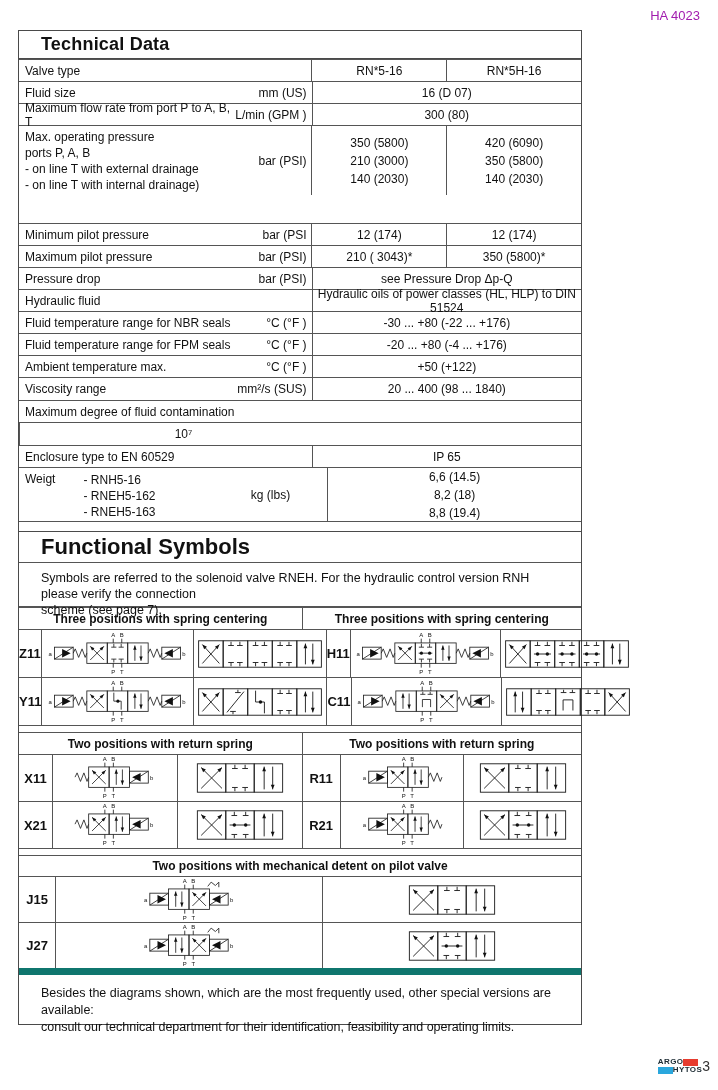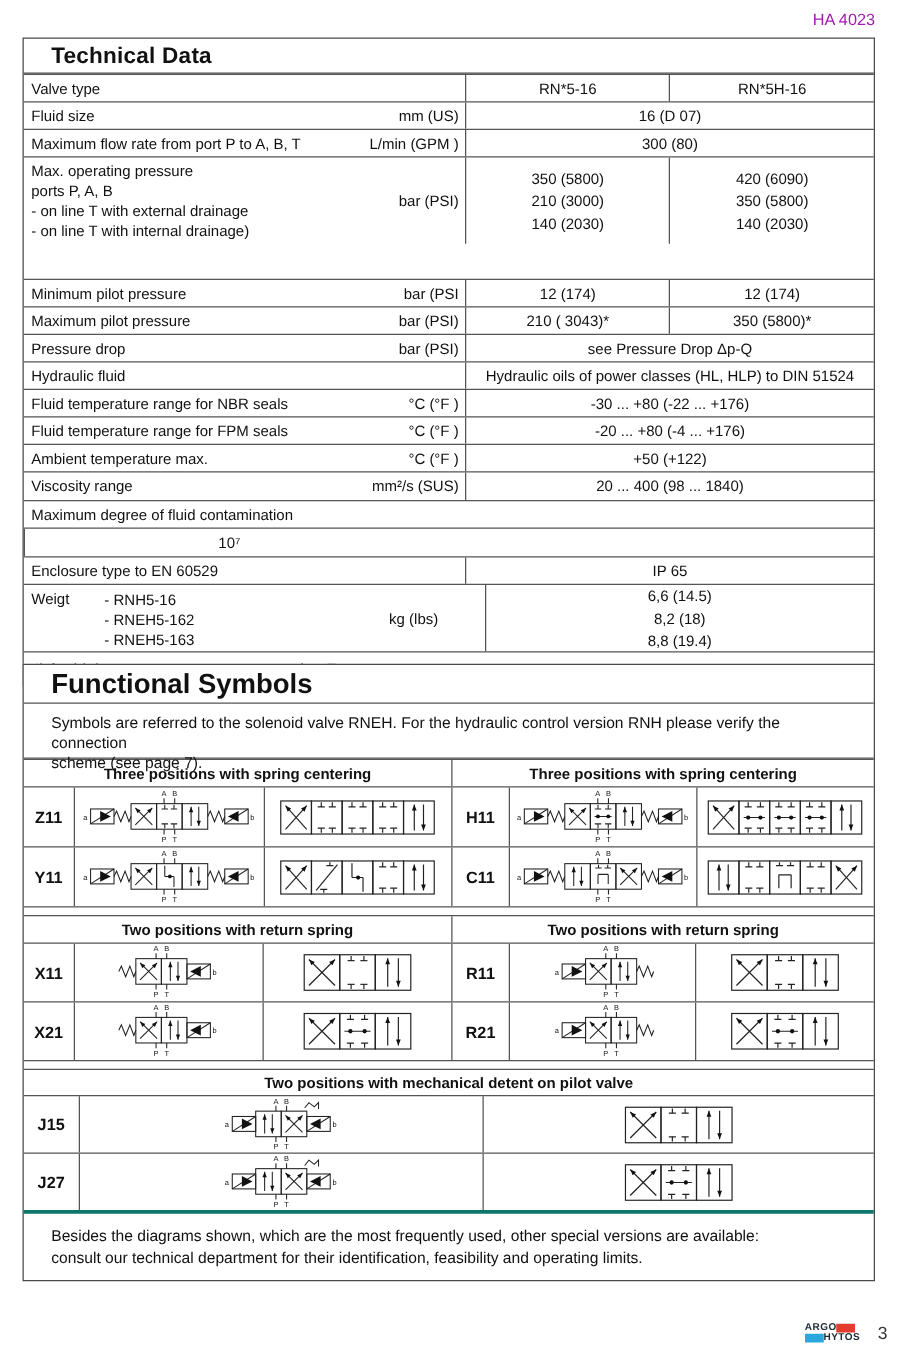--- a/index.html
+++ b/index.html
@@ -1,19 +1,19 @@
 <!DOCTYPE html>
 <html><head>
 <meta charset="utf-8">
 <style>
   html,body{margin:0;padding:0;background:#fff;}
   .page{position:relative;width:718px;height:1090px;background:#fff;
         font-family:"Liberation Sans",sans-serif;color:#111;overflow:hidden;}
   .doc-code{position:absolute;top:8px;right:18px;font-size:13px;color:#a21caf;}
-  .block{position:absolute;left:18px;width:682px;border:1.6px solid #4a4a4a;box-sizing:border-box;background:#fff;}
+  .block{position:absolute;left:18px;width:564px;border:1.6px solid #4a4a4a;box-sizing:border-box;background:#fff;}
   .block-title{height:27px;border-bottom:1px solid #4a4a4a;display:flex;align-items:center;
                padding-left:22px;font-size:18px;font-weight:bold;letter-spacing:.2px;}
   
   .tr{display:flex;border-top:1px solid #555;box-sizing:border-box;}
   .tr:first-of-type{border-top:none;}
   .td{box-sizing:border-box;font-size:12px;}
   .td.label{width:354px;display:flex;align-items:center;justify-content:space-between;
             padding:0 5px 0 6px;}
   .td.v{width:164px;border-left:1px solid #555;display:flex;flex-direction:column;
         align-items:center;justify-content:center;text-align:center;}
@@ -30,25 +30,25 @@
             line-height:16px;white-space:pre-line;height:44px;box-sizing:border-box;}
   .fs-title{height:30px;border-bottom:1px solid #555;display:flex;align-items:center;
             padding-left:22px;font-size:22px;font-weight:bold;}
   .fsrow{display:flex;border-top:1px solid #555;box-sizing:border-box;}
   .fsrow:first-of-type{border-top:none;}
   .fs-head{font-size:12px;font-weight:bold;display:flex;align-items:center;justify-content:center;box-sizing:border-box;}
   .cell{box-sizing:border-box;display:flex;align-items:center;justify-content:center;}
   .bl{border-left:1px solid #555;}
   .code{font-size:13px;font-weight:bold;}
   .spacer{height:7px;}
-  .fs-note{border-top:3px solid #0f766e;height:56px;box-sizing:border-box;padding:10px 22px;
+  .fs-note{border-top:7px solid #0f766e;height:56px;box-sizing:border-box;padding:10px 22px;
            font-size:12.5px;line-height:17px;white-space:pre-line;}
   svg{display:block;}
   
-  .footer{position:absolute;top:1058px;left:620px;width:90px;display:flex;align-items:center;justify-content:flex-end;gap:14px;}
+  .footer{position:absolute;top:1058px;left:620px;width:90px;display:flex;align-items:center;justify-content:flex-end;gap:0;}
   .logo{display:flex;flex-direction:column;line-height:0;}
   .logo-row{display:flex;align-items:center;}
   .logo-word{font-size:8px;font-weight:bold;letter-spacing:.4px;color:#1c2b33;line-height:8px;}
   .blk{width:15px;height:7px;display:inline-block;}
   .page-num{font-size:14px;color:#333;}
 </style>
 </head>
 <body>
 
 <div class="page">

